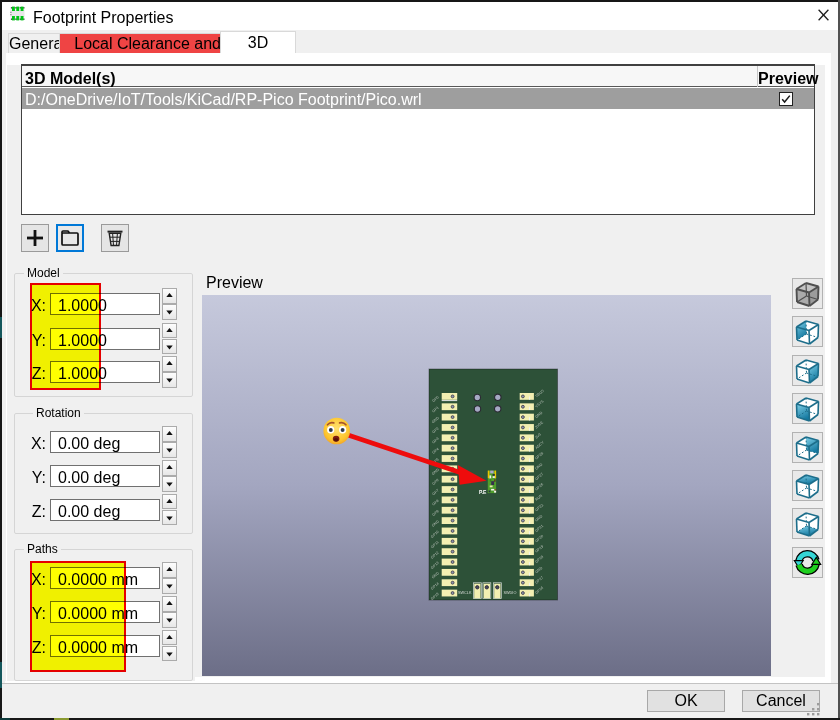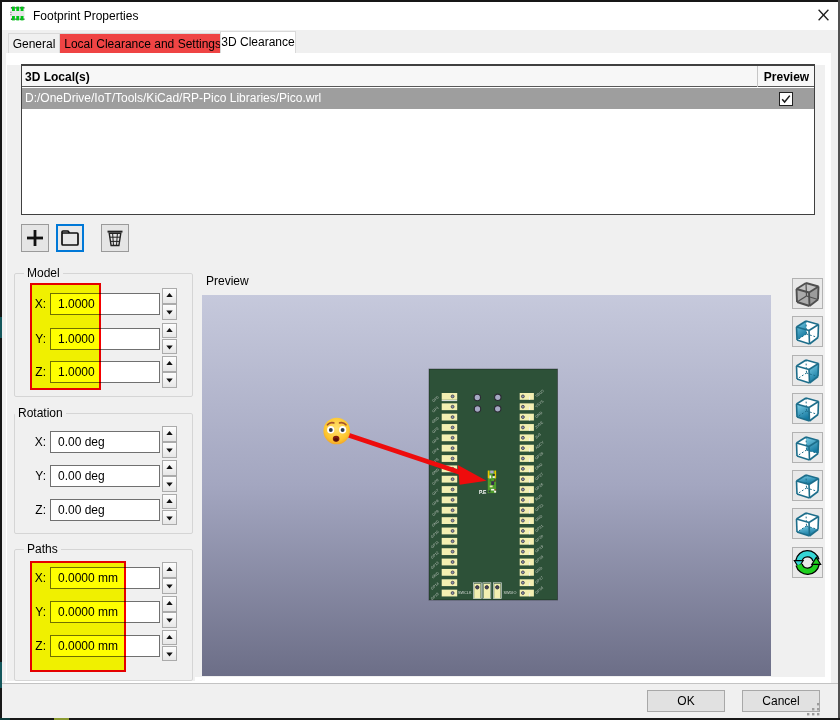--- a/index.html
+++ b/index.html
@@ -1,18 +1,18 @@
 <!DOCTYPE html>
 <html><head><meta charset="utf-8">
 <style>
 * { margin:0; padding:0; box-sizing:border-box; }
 body { width:840px; height:720px; font-family:"Liberation Sans", sans-serif; overflow:hidden; }
 #win { position:relative; width:840px; height:720px; background:#f0f0f0; }
 .abs { position:absolute; }
-.txt12 { font-size:12px; color:#000; }
+.txt12 { font-size:16px; color:#000; }
 svg text { font-family:"Liberation Sans", sans-serif; }
 </style></head><body>
 <div id="win">
 
 <div class="abs" style="left:0;top:0;width:840px;height:2px;background:#171717;"></div>
 <div class="abs" style="left:0;top:0;width:2px;height:720px;background:linear-gradient(180deg,#171717 0 44%,#14575c 44% 47%,#171717 47% 92%,#14575c 92% 95.5%,#171717 95.5% 100%);"></div>
 <div class="abs" style="left:838px;top:0;width:2px;height:720px;background:#515151;"></div>
 <div class="abs" style="left:0;top:718px;width:840px;height:2px;background:linear-gradient(90deg,#0d3a3a 0 1.2%,#171717 1.2% 6.4%,#8a9a30 6.4% 8.2%,#171717 8.2% 100%);"></div>
 
 <div class="abs" style="left:2px;top:2px;width:836px;height:28px;background:#ffffff;"></div>
@@ -53,24 +53,24 @@
 <div class="abs" style="left:5.5px;top:53px;width:825.5px;height:11.5px;background:#ffffff;"></div>
 <div class="abs" style="left:5.5px;top:53px;width:1.5px;height:630px;background:#ffffff;"></div>
 <div class="abs" style="left:824.5px;top:53px;width:6.5px;height:630px;background:#ffffff;"></div>
 <div class="abs" style="left:195px;top:677px;width:636px;height:6px;background:#ffffff;"></div>
 <div class="abs" style="left:5px;top:681px;width:190px;height:2px;background:#ffffff;"></div>
 <div class="abs" style="left:2px;top:683px;width:836px;height:1px;background:#c3c3c3;"></div>
 
 <div class="abs" style="left:21px;top:64px;width:794px;height:151px;background:#ffffff;border:1px solid #404040;border-top:2px solid #404040;"></div>
 <div class="abs" style="left:22px;top:66px;width:792px;height:21px;background:#f7f7f7;border-bottom:1px solid #585858;"></div>
 <div class="abs" style="left:757px;top:66px;width:1px;height:21px;background:#c6c6c6;"></div>
-<div class="abs txt12" style="left:25px;top:70px;font-weight:bold;">3D Local(s)</div>
+<div class="abs txt12" style="left:25px;top:70px;font-weight:bold;">3D Model(s)</div>
 <div class="abs txt12" style="left:758px;top:70px;width:57px;text-align:center;font-weight:bold;">Preview</div>
 <div class="abs" style="left:22px;top:88px;width:792px;height:21px;background:#9e9e9e;"></div>
-<div class="abs txt12" style="left:25px;top:91px;color:#ffffff;">D:/OneDrive/IoT/Tools/KiCad/RP-Pico Libraries/Pico.wrl</div>
+<div class="abs txt12" style="left:25px;top:91px;color:#ffffff;">D:/OneDrive/IoT/Tools/KiCad/RP-Pico Footprint/Pico.wrl</div>
 <div class="abs" style="left:779px;top:92px;width:14px;height:14px;background:#ffffff;border:1.5px solid #222222;"></div>
 <svg class="abs" style="left:780px;top:93px;" width="12" height="12" viewBox="0 0 12 12">
 <path d="M 2.2,6.2 L 4.6,9.0 L 9.8,2.6" fill="none" stroke="#1a1a1a" stroke-width="1.5"></path>
 </svg>
 
 <div class="abs" style="left:21px;top:224px;width:28px;height:28px;background:#e5e5e5;border:1px solid #9a9a9a;"></div>
 <svg class="abs" style="left:21px;top:224px;" width="28" height="28" viewBox="0 0 28 28">
 <line x1="14" y1="6" x2="14" y2="22" stroke="#111" stroke-width="2.8"></line>
 <line x1="6" y1="14" x2="22" y2="14" stroke="#111" stroke-width="2.8"></line>
 </svg>
@@ -119,21 +119,21 @@
 <div class="abs txt12" style="left:58px;top:365px;">1.0000</div>
 <div class="abs" style="left:161.5px;top:356.2px;width:15px;height:15.8px;background:linear-gradient(180deg,#fdfdfd,#e7e7e7);border:1px solid #ababab;"></div>
 <svg class="abs" style="left:161.5px;top:356.2px;" width="15" height="15" viewBox="0 0 15 15">
       <polygon points="7.5,4.9 10.7,8.9 4.3,8.9" fill="#101010"></polygon>
     </svg>
 <div class="abs" style="left:161.5px;top:372.0px;width:15px;height:15.8px;background:linear-gradient(180deg,#fdfdfd,#e7e7e7);border:1px solid #ababab;"></div>
 <svg class="abs" style="left:161.5px;top:372.0px;" width="15" height="15" viewBox="0 0 15 15">
       <polygon points="4.3,6.6 10.7,6.6 7.5,10.6" fill="#101010"></polygon>
     </svg>
 <fieldset class="abs" style="left:14px;top:406px;width:179px;height:128px;border:1px solid #d5d5d5;border-radius:2px;">
-      <legend style="font-size:12px;margin-left:0;padding:0 3px;">Rotation</legend>
+      <legend style="font-size:12px;margin-left:18px;padding:0 3px;">Rotation</legend>
     </fieldset>
 <div class="abs txt12" style="left:20px;top:435px;width:26px;text-align:right;">X:</div>
 <div class="abs" style="left:50px;top:431px;width:110px;height:22px;background:#ffffff;border:1px solid #707070;"></div>
 <div class="abs txt12" style="left:58px;top:435px;">0.00 deg</div>
 <div class="abs" style="left:161.5px;top:426.2px;width:15px;height:15.8px;background:linear-gradient(180deg,#fdfdfd,#e7e7e7);border:1px solid #ababab;"></div>
 <svg class="abs" style="left:161.5px;top:426.2px;" width="15" height="15" viewBox="0 0 15 15">
       <polygon points="7.5,4.9 10.7,8.9 4.3,8.9" fill="#101010"></polygon>
     </svg>
 <div class="abs" style="left:161.5px;top:442.0px;width:15px;height:15.8px;background:linear-gradient(180deg,#fdfdfd,#e7e7e7);border:1px solid #ababab;"></div>
 <svg class="abs" style="left:161.5px;top:442.0px;" width="15" height="15" viewBox="0 0 15 15">

